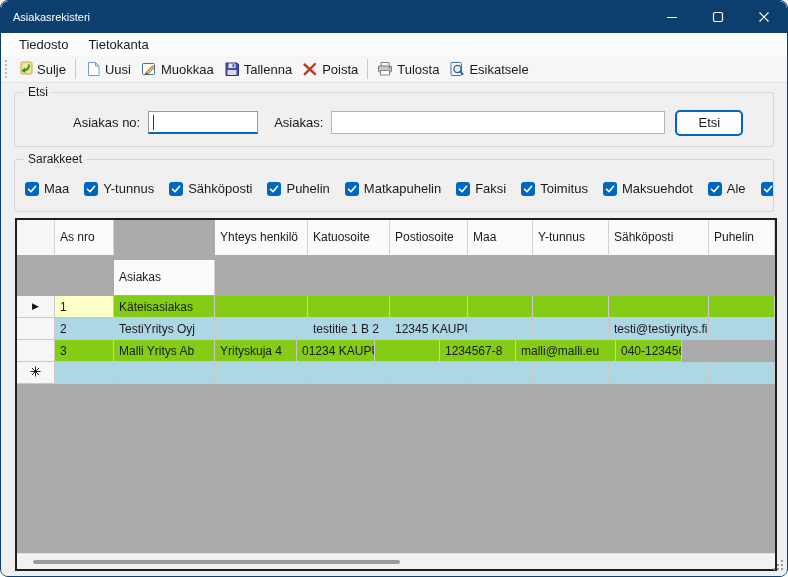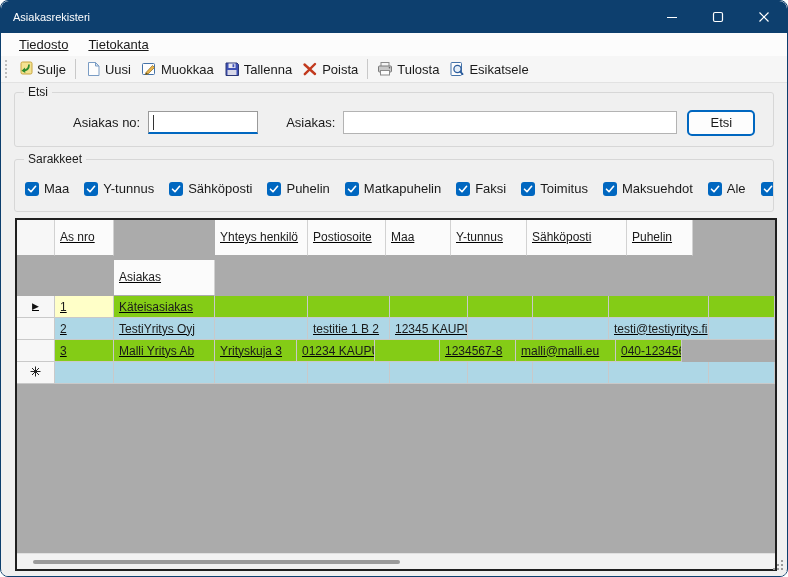--- a/index.html
+++ b/index.html
@@ -19,21 +19,21 @@
   .win-btn{
     width:46px; height:32px; display:flex; align-items:center; justify-content:center;
     background:transparent; border:none; cursor:default;
   }
   .win-btn svg{ display:block; }
   
   .menubar{
     height:23px; background:#fcfcfc; display:flex; align-items:center;
     font-size:13px; color:#1a1a1a; padding-left:8px; flex-shrink:0;
   }
-  .menu-item{ padding:2px 10px;text-decoration:underline; }
+  .menu-item{ padding:2px 10px; }
   
   .toolbar{
     height:27px; background:#f6f6f6; display:flex; align-items:center;
     border-bottom:1px solid #e2e2e2; padding-left:2px; flex-shrink:0;
   }
   .grip-v{ width:4px; height:18px; border-left:2px dotted #bdbdbd; margin:0 3px 0 2px; }
   .tb-btn{
     display:flex; align-items:center; gap:4px; border:none; background:transparent;
     font-size:13px; color:#1a1a1a; padding:3px 5px; font-family:inherit;
   }
@@ -74,21 +74,21 @@
   }
   .chk{ display:flex; align-items:center; gap:5px; font-size:13px; color:#1a1a1a; white-space:nowrap; }
   .chk-box{
     width:14px; height:14px; background:var(--accent); border-radius:3px;
     display:flex; align-items:center; justify-content:center; flex-shrink:0;
   }
   
   .grid{
     margin:6px 12px 0 14px; width:762px; height:353px;
     border:2px solid #1f1f1f; background:var(--grid_empty_bg);
-    display:flex; flex-direction:column; overflow:hidden; flex-shrink:0;text-decoration:underline;
+    display:flex; flex-direction:column; overflow:hidden; flex-shrink:0;
   }
   .g-row{ display:flex; flex-shrink:0; }
   .g-cell{
     font-size:12px; color:#1a1a1a; overflow:hidden; white-space:nowrap;
     border-right:1px solid #c9c9c9; border-bottom:1px solid #c9c9c9;
     background:#84cc16; padding:0 0 0 5px; display:flex; align-items:center;
   }
   .g-header .g-cell{
     background:#fbfbfb; height:36px; border-right:1px solid #d2d2d2;
     border-bottom:1px solid #ababab; white-space:normal; line-height:1.25;
@@ -219,21 +219,21 @@
         </span>
         <span>Esikatsele</span>
       </button>
     </div>
 
   <div class="groupbox gb-etsi">
     <span class="gb-label">Etsi</span>
     <div class="gb-inner">
       <span class="field-label">Asiakas no:</span>
       <span class="txt txt-no"><span class="caret"></span><span></span></span>
-      <span class="field-label" style="margin-left:20px;">Asiakas:</span>
+      <span class="field-label" style="margin-left:8px;">Asiakas:</span>
       <span class="txt txt-name"><span></span></span>
       <button class="btn btn-primary">Etsi</button>
     </div>
   </div>
 
   <div class="groupbox gb-sar">
     <span class="gb-label">Sarakkeet</span>
     <div class="gb-inner">
         <label class="chk">
           <span class="chk-box">
@@ -316,20 +316,21 @@
         </label>
       </div>
   </div>
 
   <div class="grid">
     <div class="g-row g-header">
         <div class="g-cell sel" style="width: 38px;"></div>
         <div class="g-cell" style="width: 59px;">As nro</div>
         <div class="g-cell" style="width: 101px; margin-top: 40px;">Asiakas</div>
         <div class="g-cell" style="width: 93px;">Yhteys henkilö</div>
+        <div class="g-cell" style="width: 82px;">Katuosoite</div>
         <div class="g-cell" style="width: 78px;">Postiosoite</div>
         <div class="g-cell" style="width: 65px;">Maa</div>
         <div class="g-cell" style="width: 76px;">Y-tunnus</div>
         <div class="g-cell" style="width: 100px;">Sähköposti</div>
         <div class="g-cell" style="width: 66px;">Puhelin</div>
       </div>
     <div class="g-body">
         <div class="g-row">
           <div class="g-cell sel" style="width: 38px;">
             <span class="row-marker">▶</span>
@@ -353,21 +354,21 @@
           <div class="g-cell alt" style="width: 78px;">12345 KAUPUNKI</div>
           <div class="g-cell alt" style="width: 65px;"></div>
           <div class="g-cell alt" style="width: 76px;"></div>
           <div class="g-cell alt" style="width: 100px;">testi@testiyritys.fi</div>
           <div class="g-cell alt" style="width: 66px;"></div>
         </div>
         <div class="g-row">
           <div class="g-cell sel" style="width: 38px;"></div>
           <div class="g-cell" style="width: 59px;">3</div>
           <div class="g-cell" style="width: 101px;">Malli Yritys Ab</div>
-          <div class="g-cell" style="width: 82px;">Yrityskuja 3</div>
+          <div class="g-cell" style="width: 82px;">Yrityskuja 4</div>
           <div class="g-cell" style="width: 78px;">01234 KAUPUNKI</div>
           <div class="g-cell" style="width: 65px;"></div>
           <div class="g-cell" style="width: 76px;">1234567-8</div>
           <div class="g-cell" style="width: 100px;">malli@malli.eu</div>
           <div class="g-cell" style="width: 66px;">040-1234567</div>
         </div>
         <div class="g-row">
           <div class="g-cell sel" style="width: 38px;">
             <span><svg width="11" height="11" viewBox="0 0 11 11">
                 <g stroke="#222" stroke-width="1">

